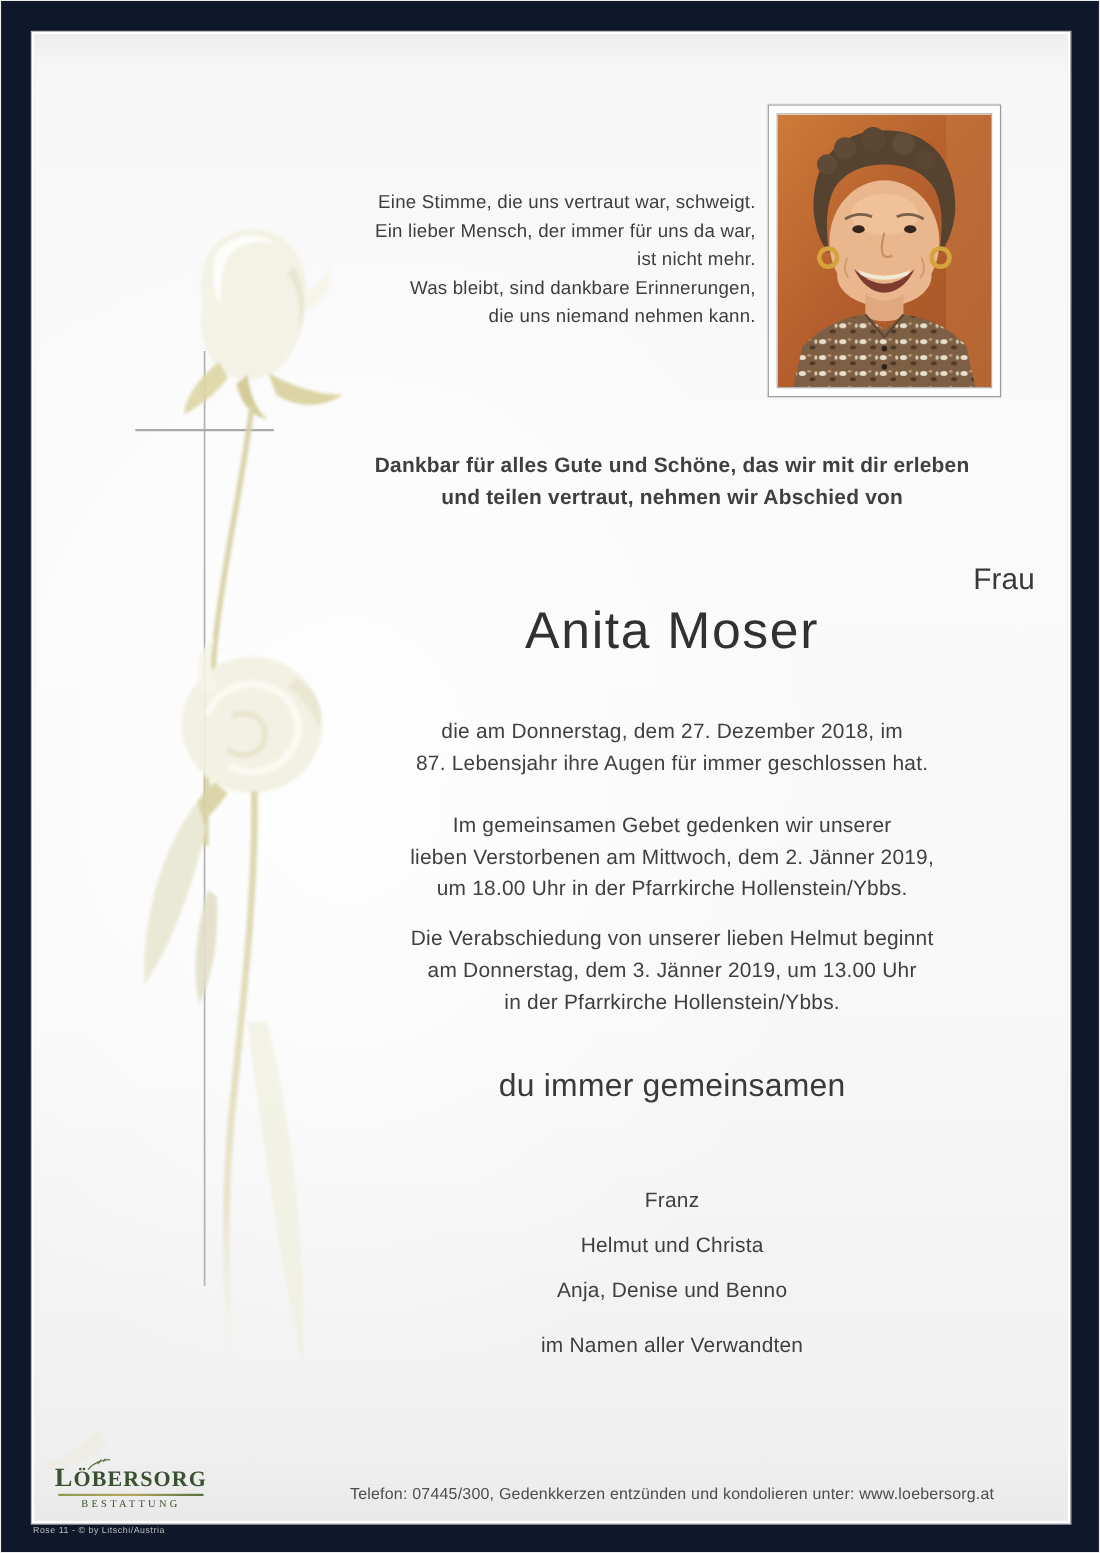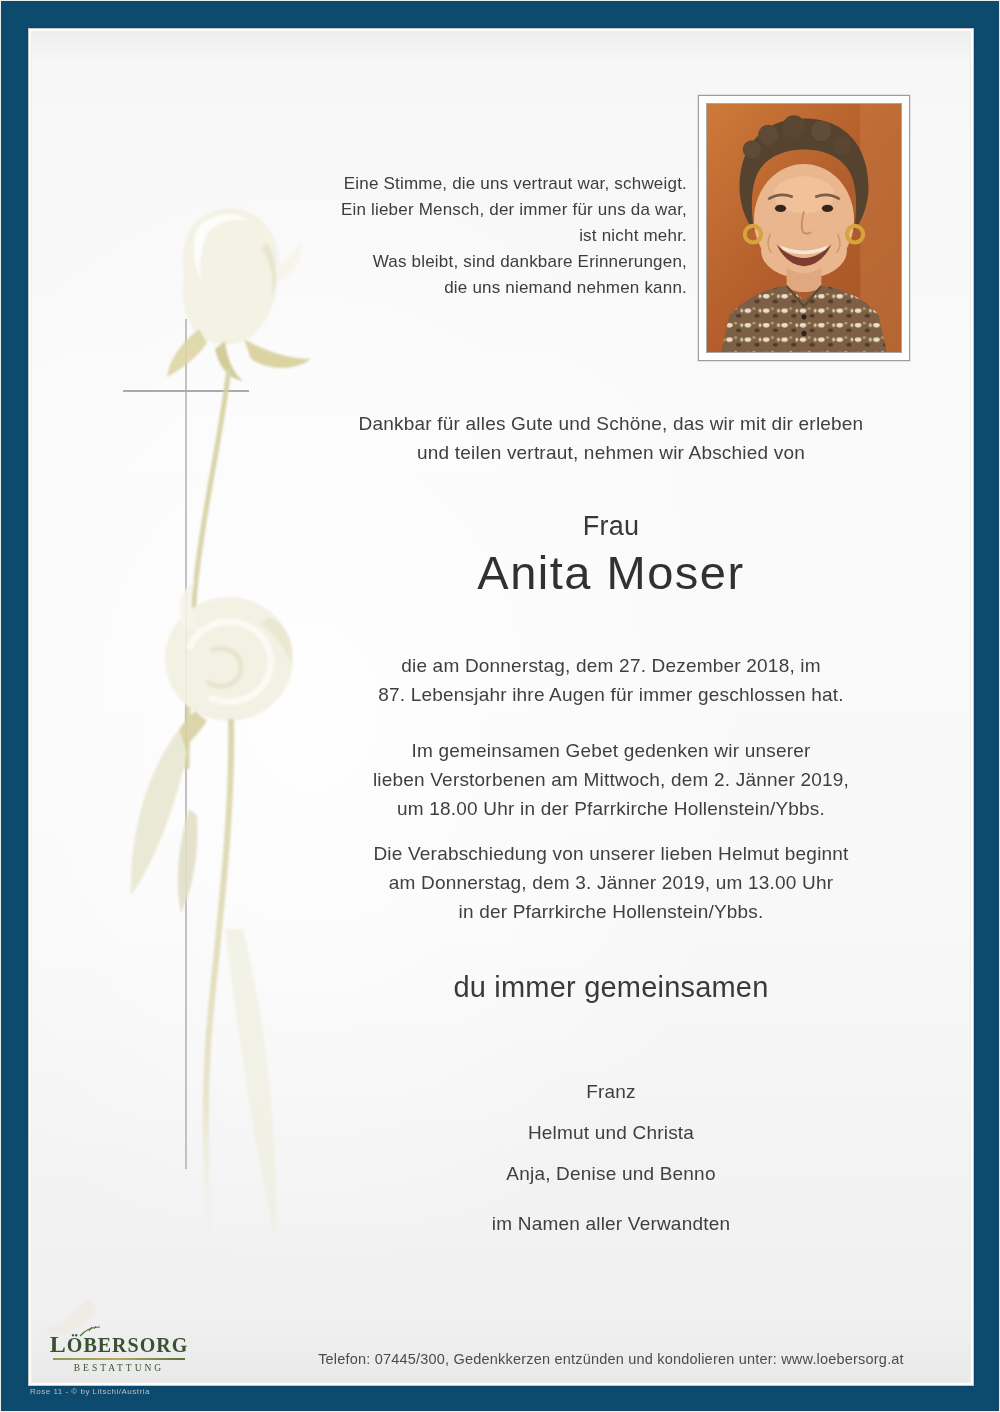--- a/index.html
+++ b/index.html
@@ -1,17 +1,17 @@
 <!DOCTYPE html>
 <html><head>
 <meta charset="utf-8">
 <style>
   html,body{margin:0;padding:0;background:#ffffff;}
   .sheet{
-    position:relative;width:1000px;height:1412px;background:#0c4a6e;
+    position:relative;width:1000px;height:1412px;background:#0f172a;
     box-shadow:inset 0 0 0 1px #ececec;
     font-family:"Liberation Sans","DejaVu Sans",sans-serif;color:#414141;
     overflow:hidden;
   }
   .card{
     position:absolute;left:28px;top:28px;width:944px;height:1356px;
     border:1px solid #c6c6c6;
     box-shadow:inset 0 0 0 2px #ffffff, inset 0 0 0 3px #ededed, 0 0 3px rgba(0,0,0,.10);
     background:linear-gradient(180deg,#ededee 0%,#f7f7f8 2.5%,#fafafa 30%,#f8f8f8 65%,#f0f0f1 95%,#e9e9ea 100%);
   }
@@ -26,23 +26,23 @@
     box-shadow:0 0 0 1px #e4e4e4;
   }
   .photo-inner{width:100%;height:100%;border:1px solid #a8a8a8;box-sizing:border-box;overflow:hidden;}
   .photo-inner svg{display:block;width:100%;height:100%;}
   .poem{
     position:absolute;top:142px;right:286px;width:430px;text-align:right;
     font-size:17px;line-height:26px;color:#3d3d3d;letter-spacing:.2px;
   }
   .col{position:absolute;left:252px;width:660px;text-align:center;letter-spacing:.2px;}
   .body-text{font-size:19px;line-height:29px;color:#3f3f3f;}
-  .salutation{top:482px;font-size:27px;color:#383838;}
+  .salutation{top:482px;font-size:27px;color:#383838;text-align:right;}
   .deceased-name{top:516px;font-size:47px;letter-spacing:1.5px;color:#313131;}
-  .intro{top:380px;}
+  .intro{top:380px;font-weight:bold;}
   .dates{top:622px;}
   .prayer{top:707px;}
   .farewell{top:810px;}
   .closing{top:938px;font-size:29px;line-height:41px;color:#3a3a3a;}
   .mourner-1{top:1048px;}
   .mourner-2{top:1089px;}
   .mourner-3{top:1130px;}
   .relatives{top:1180px;}
   .contact{top:1322px;font-size:14.5px;color:#4c4c4c;}
   .logo{position:absolute;left:14px;top:1303px;width:152px;text-align:center;color:#3a5132;}

